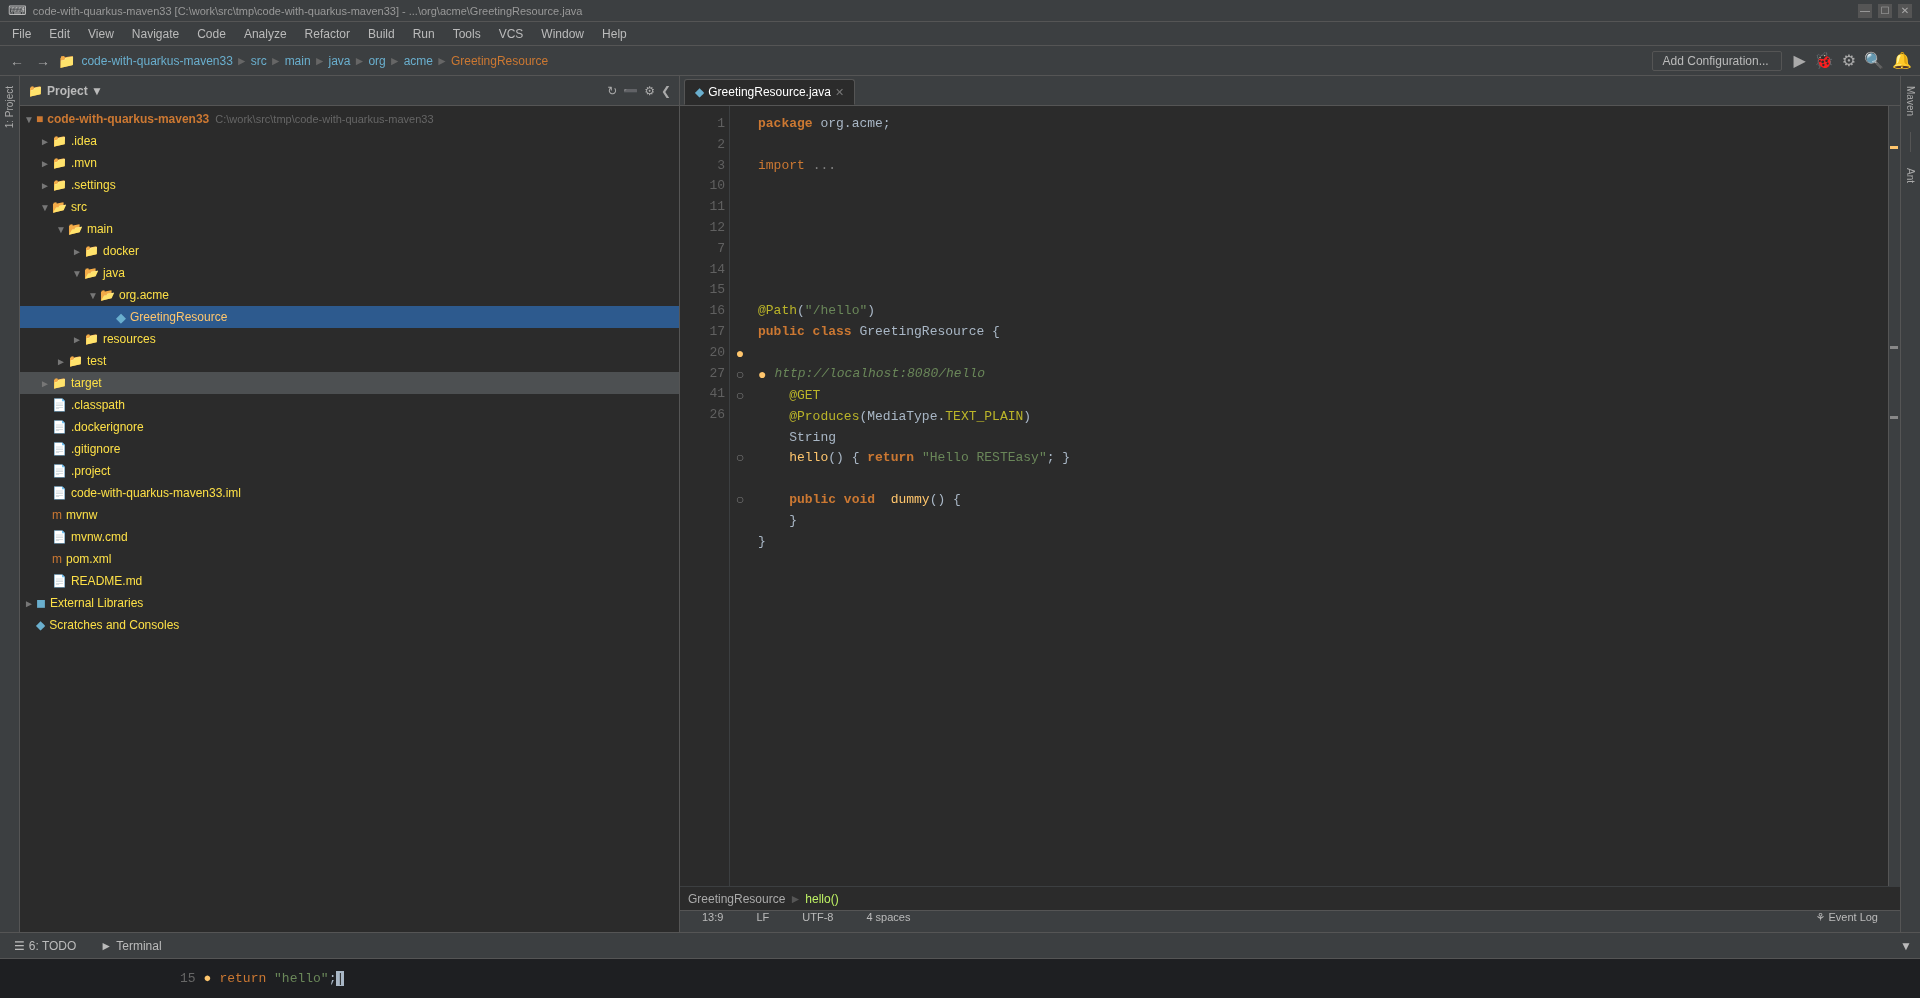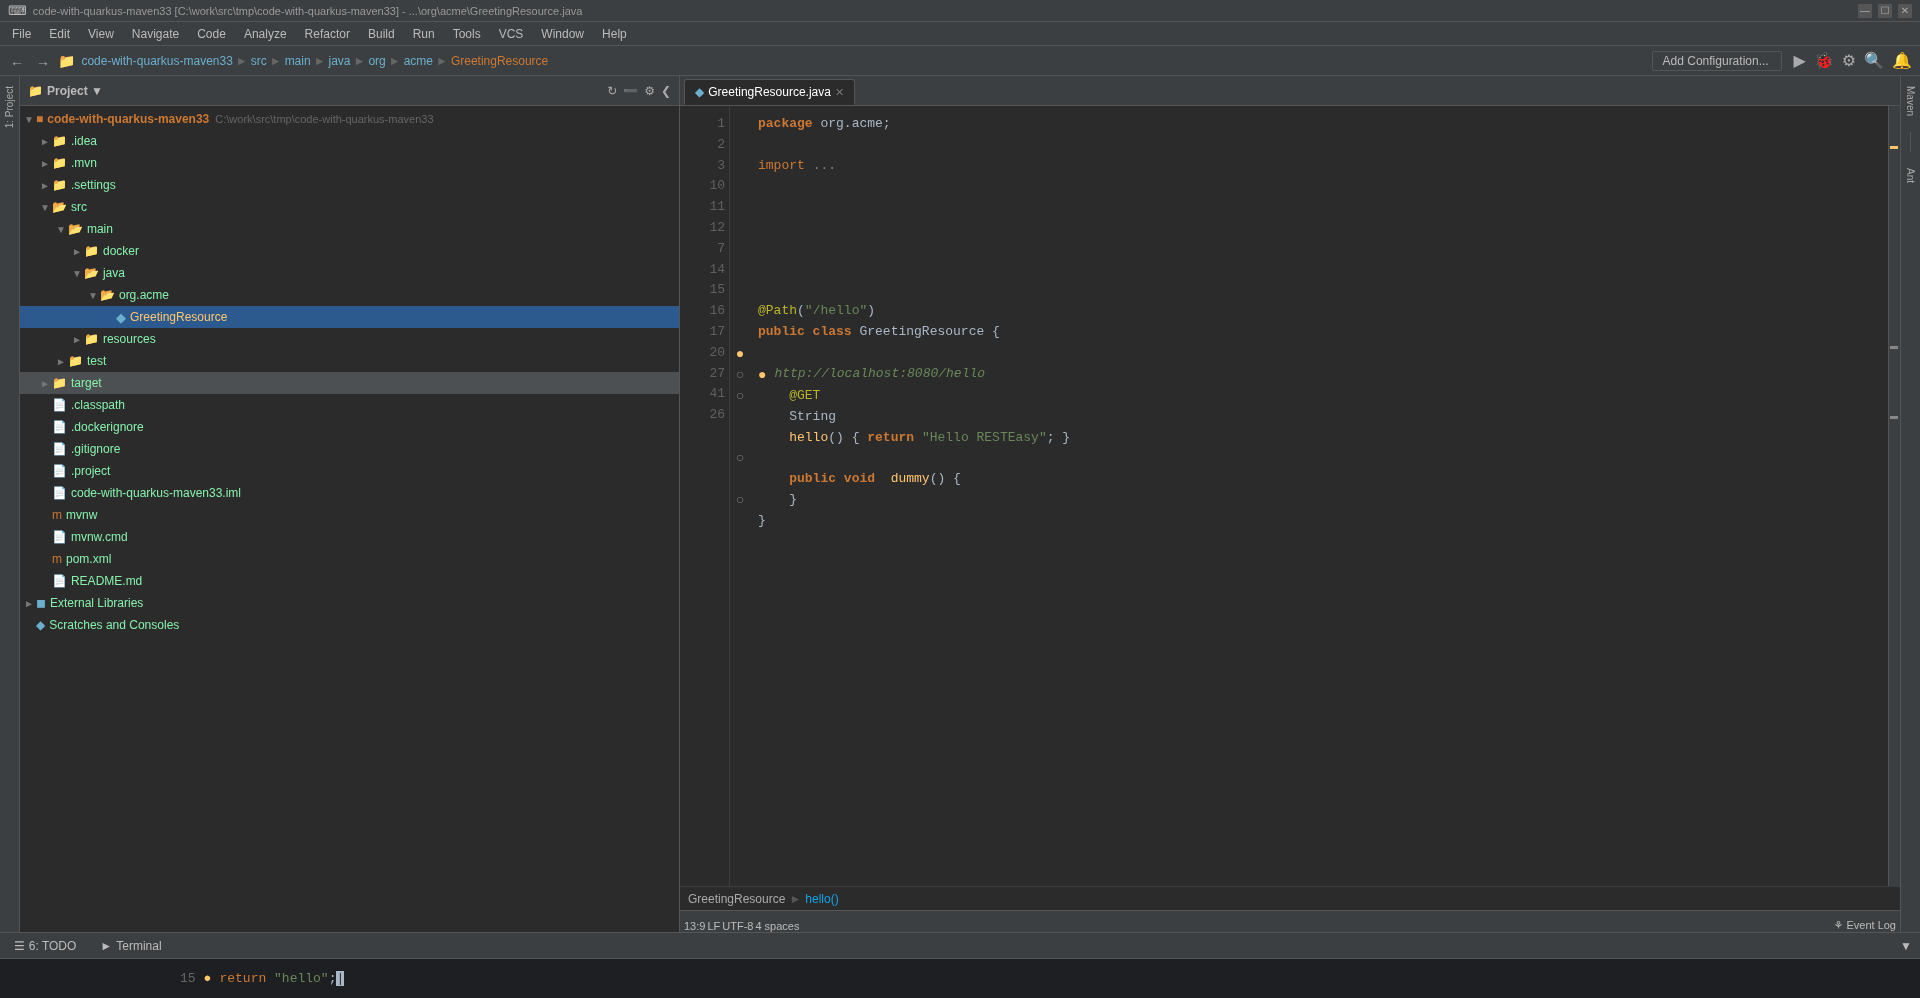--- a/index.html
+++ b/index.html
@@ -148,21 +148,21 @@
       cursor: pointer;
       white-space: nowrap;
       height: 22px;
     }
     .tree-item.selected { background: #2d5a8e; }
     .tree-item.selected-target { background: #4d5052; }
 
     .tree-indent { display: inline-block; width: 16px; flex-shrink: 0; }
     .tree-arrow { color: #777; font-size: 10px; width: 12px; flex-shrink: 0; cursor: pointer; }
     .tree-icon { margin-right: 4px; font-size: 12px; flex-shrink: 0; }
-    .tree-label { color: #86efac; font-size: 12px; }
+    .tree-label { color: #fde047; font-size: 12px; }
     .tree-label.project-root { color: #cc7832; font-weight: bold; }
     .tree-label.path { color: #666; font-size: 11px; margin-left: 6px; }
     .tree-label.java-file { color: #ffc66d; }
     .folder-icon { color: #6aafce; }
     .folder-open { color: #6aafce; }
     .java-icon { color: #6aafce; }
 
     
     #editor-area {
       flex: 1;
@@ -286,24 +286,24 @@
       gap: 6px;
       flex-shrink: 0;
     }
     .right-panel-icon { color: #777; font-size: 12px; cursor: pointer; writing-mode: vertical-rl; font-size: 10px; }
 
     
     #status-bar {
       height: 22px;
       background: #3c3f41;
       display: flex;
-      align-items: flex-end;
-      padding: 0 4px;
+      align-items: flex-start;
+      padding: 0 22px;
       border-top: 1px solid #555;
-      gap: 2px;
+      gap: 33px;
       flex-shrink: 0;
     }
     .status-item { color: #bbbbbb; font-size: 11px; cursor: pointer; display: flex; align-items: center; gap: 3px; }
 
     
     #bottom-bar {
       height: 26px;
       background: #3c3f41;
       display: flex;
       align-items: center;
@@ -666,40 +666,41 @@
         <span class="code-line"></span>
         <span class="code-line"></span>
         <span class="code-line"></span>
         <span class="code-line"></span>
         <span class="code-line"></span>
         <span class="code-line"><span class="anno">@Path</span>(<span class="str">"/hello"</span>)</span>
         <span class="code-line"><span class="kw">public class</span> <span class="type-name">GreetingResource</span> {</span>
         <span class="code-line"></span>
         <span class="code-line" style="display:flex; align-items:center; gap:8px;">    <span style="color:#ffc66d; font-size:14px;">●</span> <span style="color:#6a8759;font-style:italic;">http://localhost:8080/hello</span></span>
         <span class="code-line">    <span class="anno">@GET</span></span>
+        <span class="code-line">    <span class="anno">@Produces</span>(<span class="type-name">MediaType</span>.<span class="anno">TEXT_PLAIN</span>)</span>
         <span class="code-line">    <span class="type-name">String</span></span>
         <span class="code-line">    <span class="method">hello</span>() { <span class="kw">return</span> <span class="str">"Hello RESTEasy"</span>; }</span>
         <span class="code-line"></span>
         <span class="code-line">    <span class="kw">public void</span>  <span class="method">dummy</span>() {</span>
         <span class="code-line">    }</span>
         <span class="code-line">}</span>
       </div>
 
       <div id="right-scroll">
         <div class="scroll-marker" style="top: 40px; background: #ffc66d; width:8px; height:3px; position:absolute; right:2px;"></div>
         <div class="scroll-marker" style="top: 240px; background: #888; width:8px; height:3px; position:absolute; right:2px;"></div>
         <div class="scroll-marker" style="top: 310px; background: #888; width:8px; height:3px; position:absolute; right:2px;"></div>
       </div>
 
     </div>
 
     <div style="background:#2b2b2b; border-top:1px solid #3c3f41; height:24px; display:flex; align-items:center; padding:0 8px; font-size:12px; color:#777;">
       <span style="color:#aaa; cursor:pointer;">GreetingResource</span>
       <span style="color:#555; margin:0 4px;">►</span>
-      <span style="color:#0ea5e9; cursor:pointer;">hello()</span>
+      <span style="color:#bef264; cursor:pointer;">hello()</span>
     </div>
 
     <div id="status-bar">
       <span class="status-item">13:9</span>
       <span class="status-item">LF</span>
       <span class="status-item">UTF-8</span>
       <span class="status-item">4 spaces</span>
       <span style="margin-left:auto; display:flex; gap:12px; align-items:center;">
         <span class="status-item">⚘ Event Log</span>
       </span>

